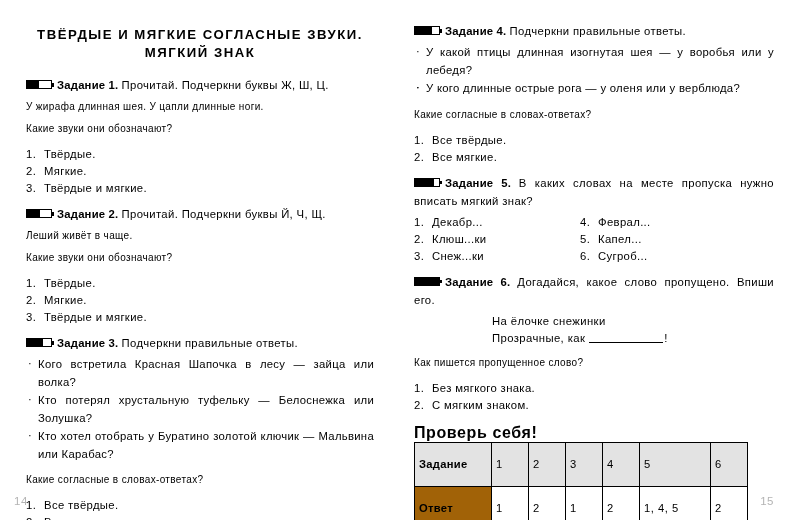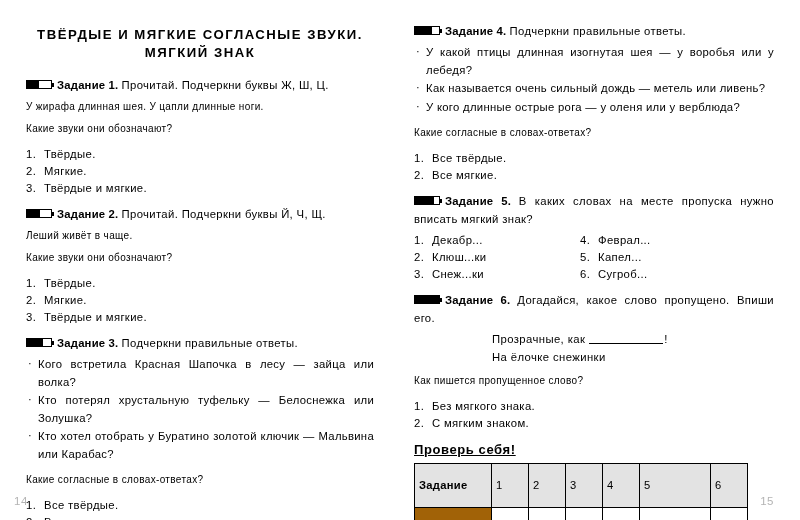--- a/index.html
+++ b/index.html
@@ -156,25 +156,24 @@
   }
   .blank-rule {
     display: inline-block;
     width: 74px;
     border-bottom: 1.3px solid #000;
     height: 10px;
     margin: 0 1px -1px 4px;
   }
 
   .check-title {
-    font-size: 13px;
+    font-size: 16px;
     font-weight: bold;
     letter-spacing: 0.6px;
-    margin: 10px 0 6px 0;
-    text-decoration: underline;
+    margin: 10px 0 0 0;
   }
 
   table.answers {
     border-collapse: collapse;
     table-layout: fixed;
     width: 262px;
   }
   table.answers td {
     border: 1.2px solid #000;
     font-size: 11.2px;
@@ -270,21 +269,21 @@
 
   <div class="page page-right">
 
     <div class="task">
       <p class="task-head">
         <span class="marker"><span class="fill" style="width:72%"></span></span><span class="task-label">Задание 4.</span>
         <span class="task-text">Подчеркни правильные ответы.</span>
       </p>
       <ul class="bullet-list">
         <li><span class="li-dot">·</span><span>У какой птицы длинная изогнутая шея — у воробья или у лебедя?</span></li>
-        <li><span class="li-dot">·</span><span>Как называется очень сильный дождь — метель или ливень?</span></li>
+        <li><span class="li-dot">·</span></li>
         <li><span class="li-dot">·</span><span>У кого длинные острые рога — у оленя или у верблюда?</span></li>
       </ul>
       <p class="body-line last">Какие согласные в словах-ответах?</p>
       <ol class="num-list">
         <li><span class="li-num">1.</span><span>Все твёрдые.</span></li>
         <li><span class="li-num">2.</span><span>Все мягкие.</span></li>
       </ol>
     </div>
 
     <div class="task">
@@ -301,22 +300,22 @@
         <div class="gitem"><span class="li-num">6.</span><span>Сугроб...</span></div>
       </div>
     </div>
 
     <div class="task">
       <p class="task-head">
         <span class="marker"><span class="fill" style="width:100%"></span></span><span class="task-label">Задание 6.</span>
         <span class="task-text">Догадайся, какое слово пропущено. Впиши его.</span>
       </p>
       <div class="poem">
+        <div class="poem-line">На ёлочке снежинки</div>
         <div class="poem-line"><span>Прозрачные, как</span><span class="blank-rule"></span><span>!</span></div>
-        <div class="poem-line">На ёлочке снежинки</div>
       </div>
       <p class="body-line last">Как пишется пропущенное слово?</p>
       <ol class="num-list">
         <li><span class="li-num">1.</span><span>Без мягкого знака.</span></li>
         <li><span class="li-num">2.</span><span>С мягким знаком.</span></li>
       </ol>
     </div>
 
     <div>
       <div class="check-title">Проверь себя!</div>

